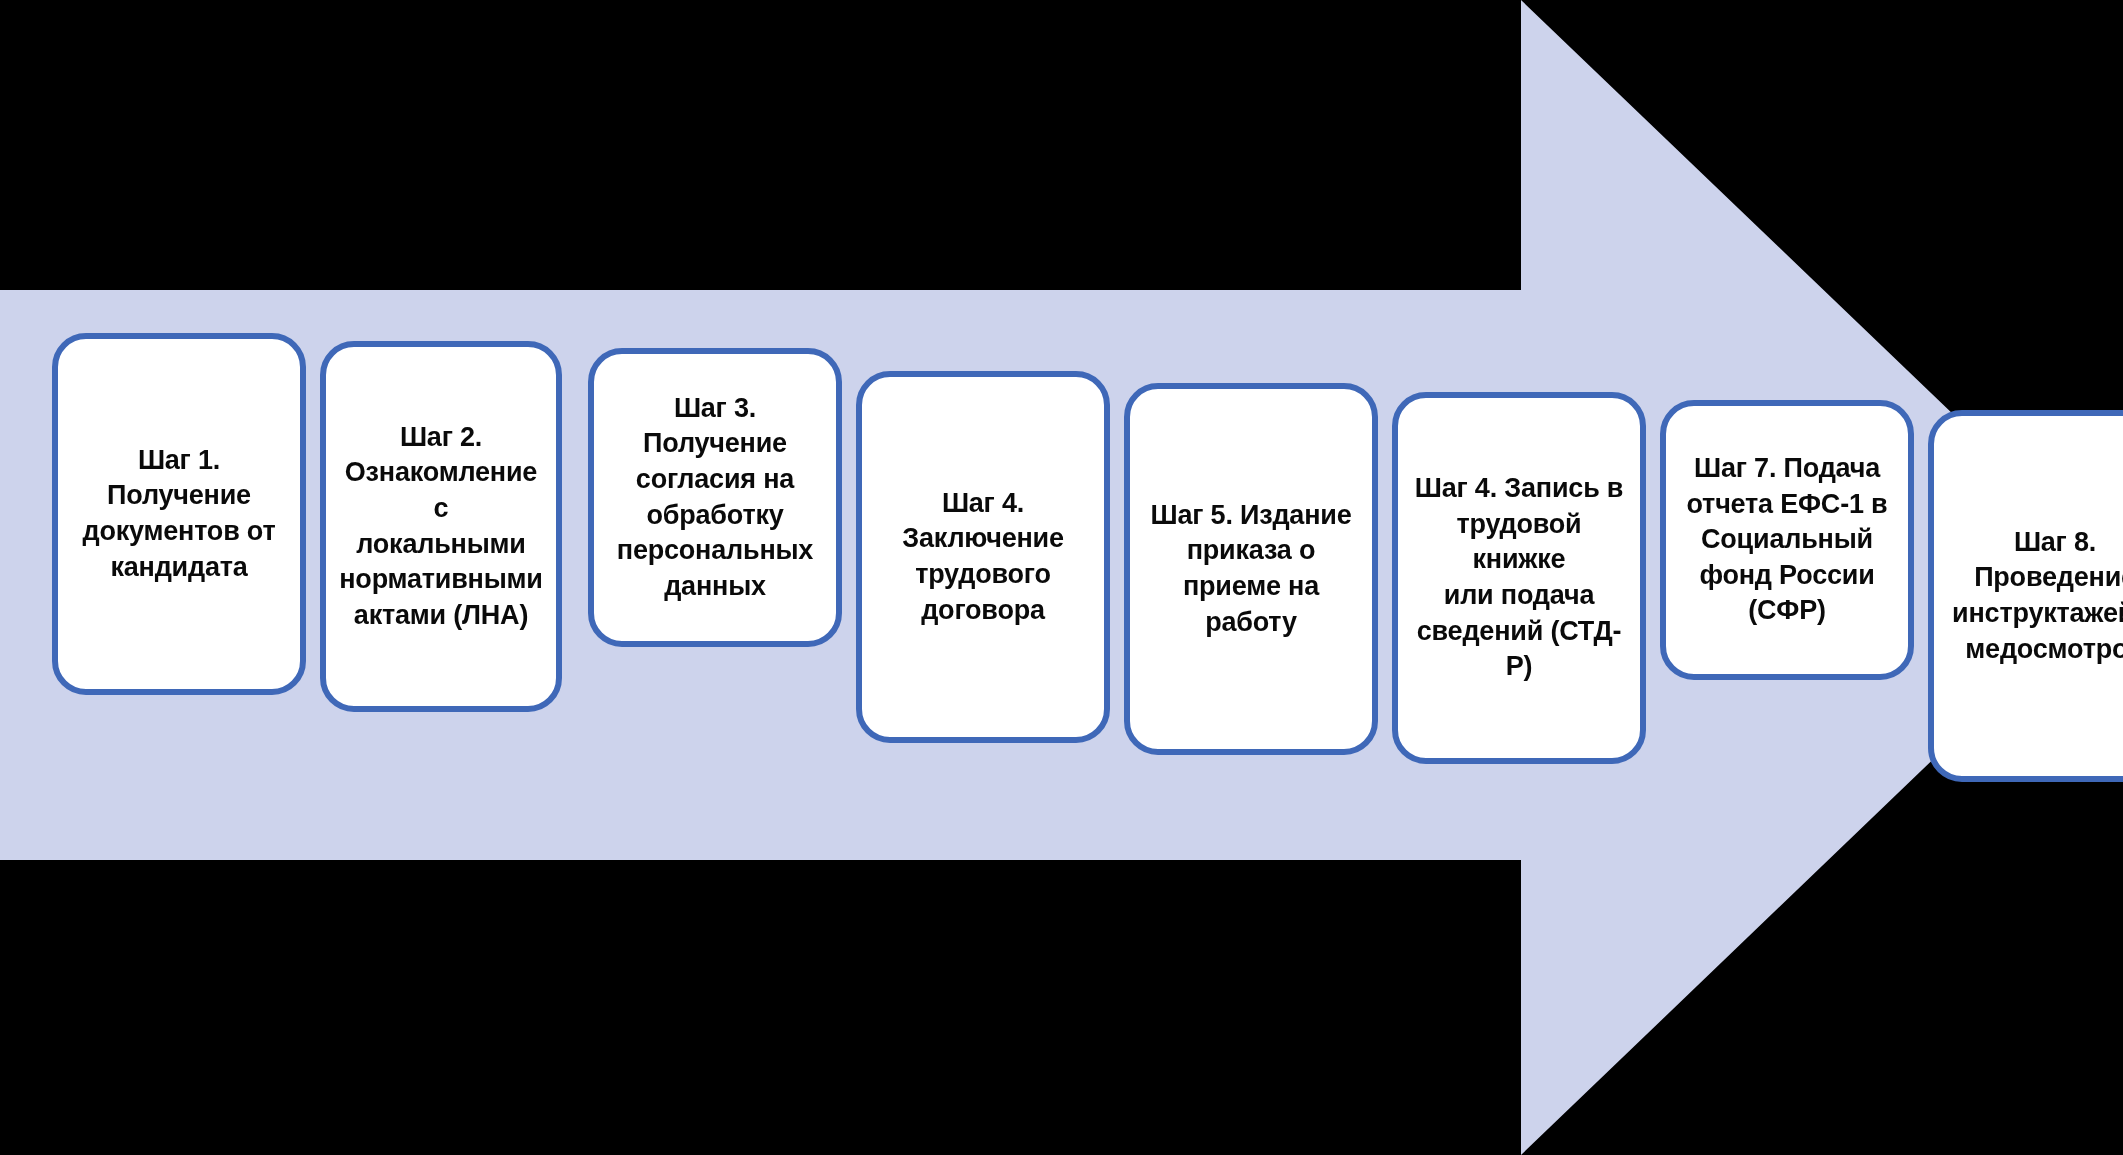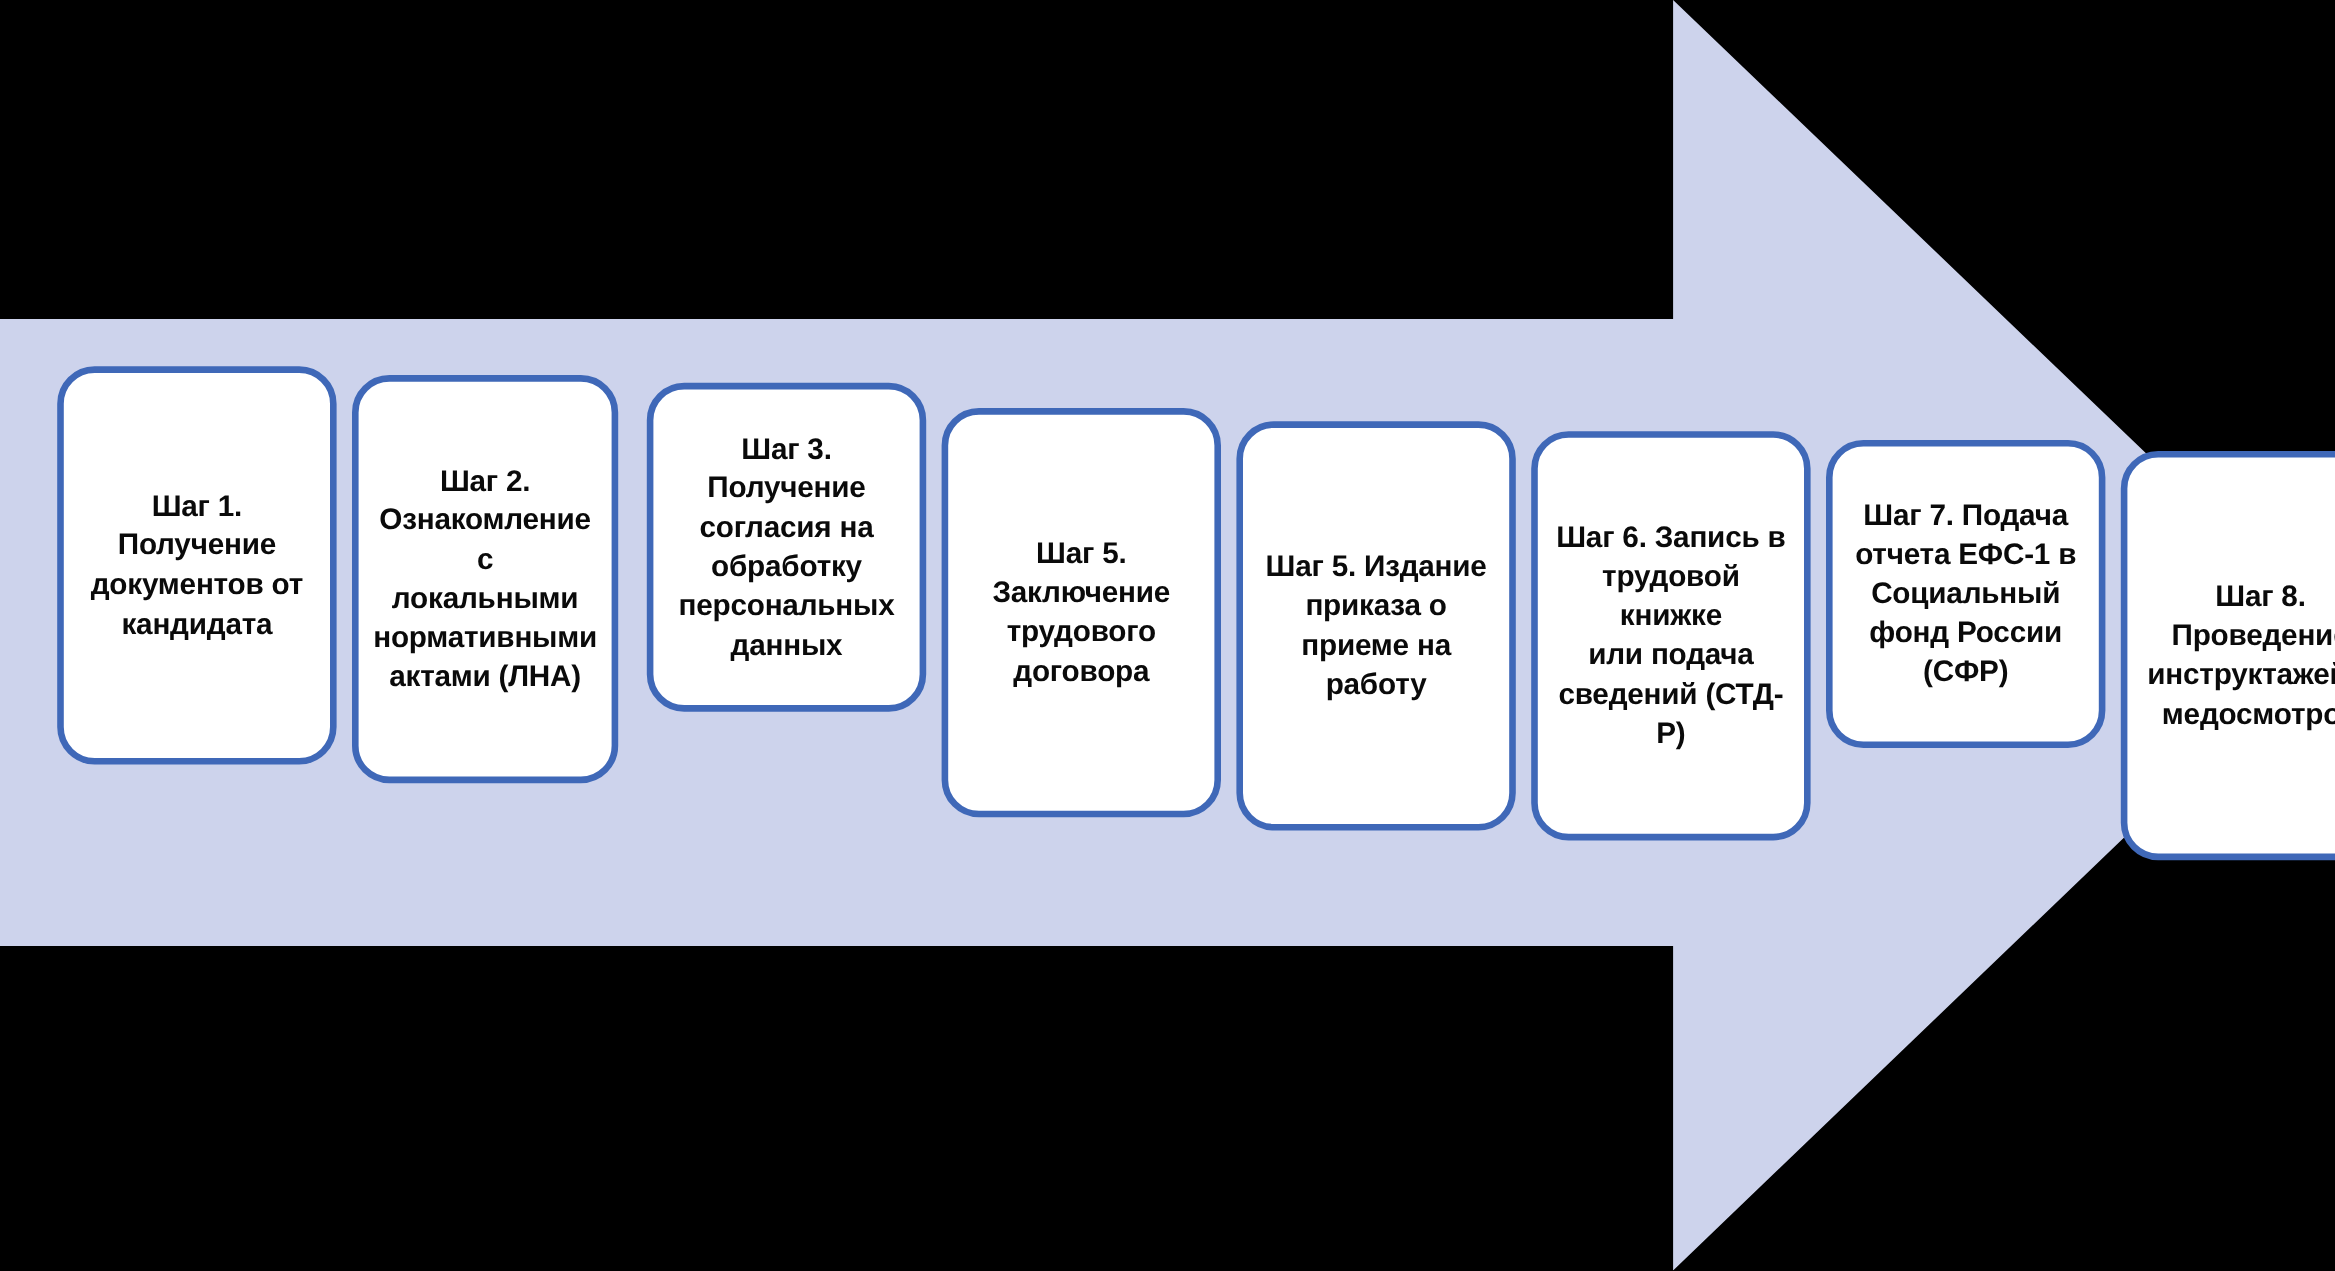--- a/index.html
+++ b/index.html
@@ -72,35 +72,35 @@
   <div class="step-box" style="left:540px; top:348px; width:254px; height:299px;">
     <div class="step-label">Шаг 3.
 Получение
 согласия на
 обработку
 персональных
 данных</div>
   </div>
 
   <div class="step-box" style="left:808px; top:371px; width:254px; height:372px;">
-    <div class="step-label">Шаг 5.
+    <div class="step-label">Шаг 4.
 Заключение
 трудового
 договора</div>
   </div>
 
   <div class="step-box" style="left:1076px; top:383px; width:254px; height:372px;">
     <div class="step-label">Шаг 5. Издание
 приказа о
 приеме на
 работу</div>
   </div>
 
   <div class="step-box" style="left:1344px; top:392px; width:254px; height:372px;">
-    <div class="step-label">Шаг 6. Запись в
+    <div class="step-label">Шаг 4. Запись в
 трудовой книжке
 или подача
 сведений (СТД-Р)</div>
   </div>
 
   <div class="step-box" style="left:1612px; top:400px; width:254px; height:280px;">
     <div class="step-label">Шаг 7. Подача
 отчета ЕФС-1 в
 Социальный
 фонд России

